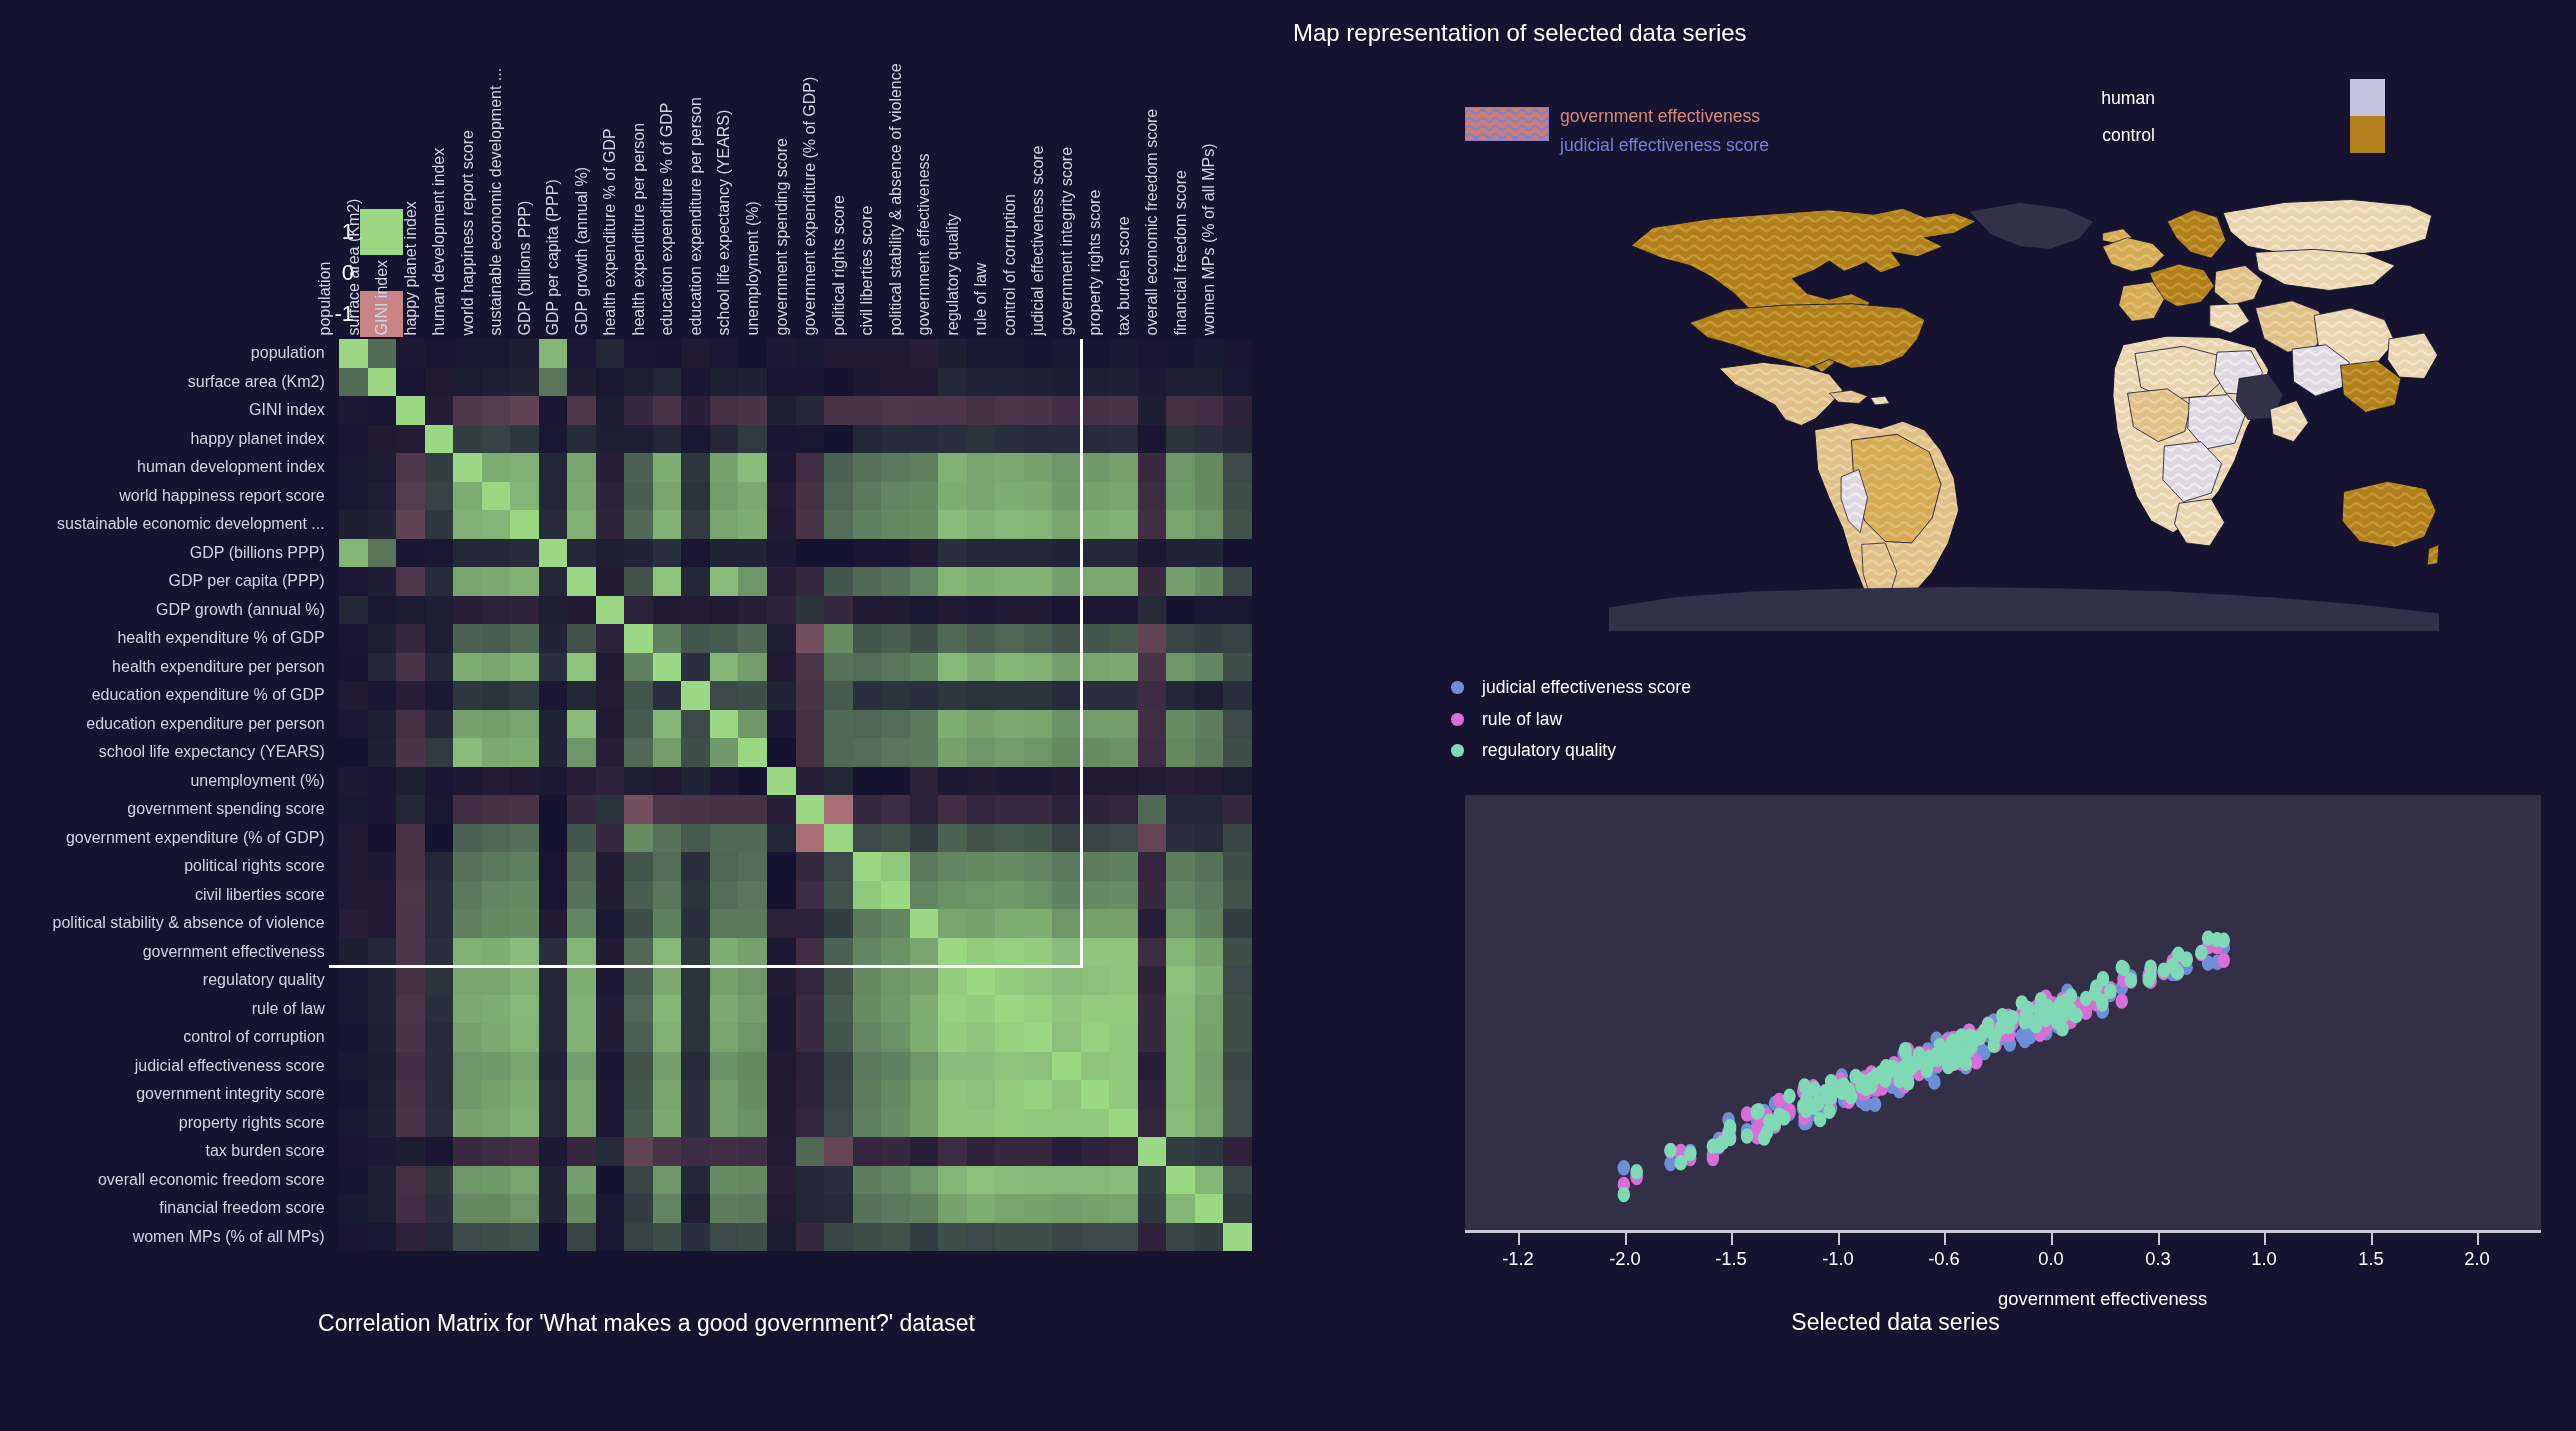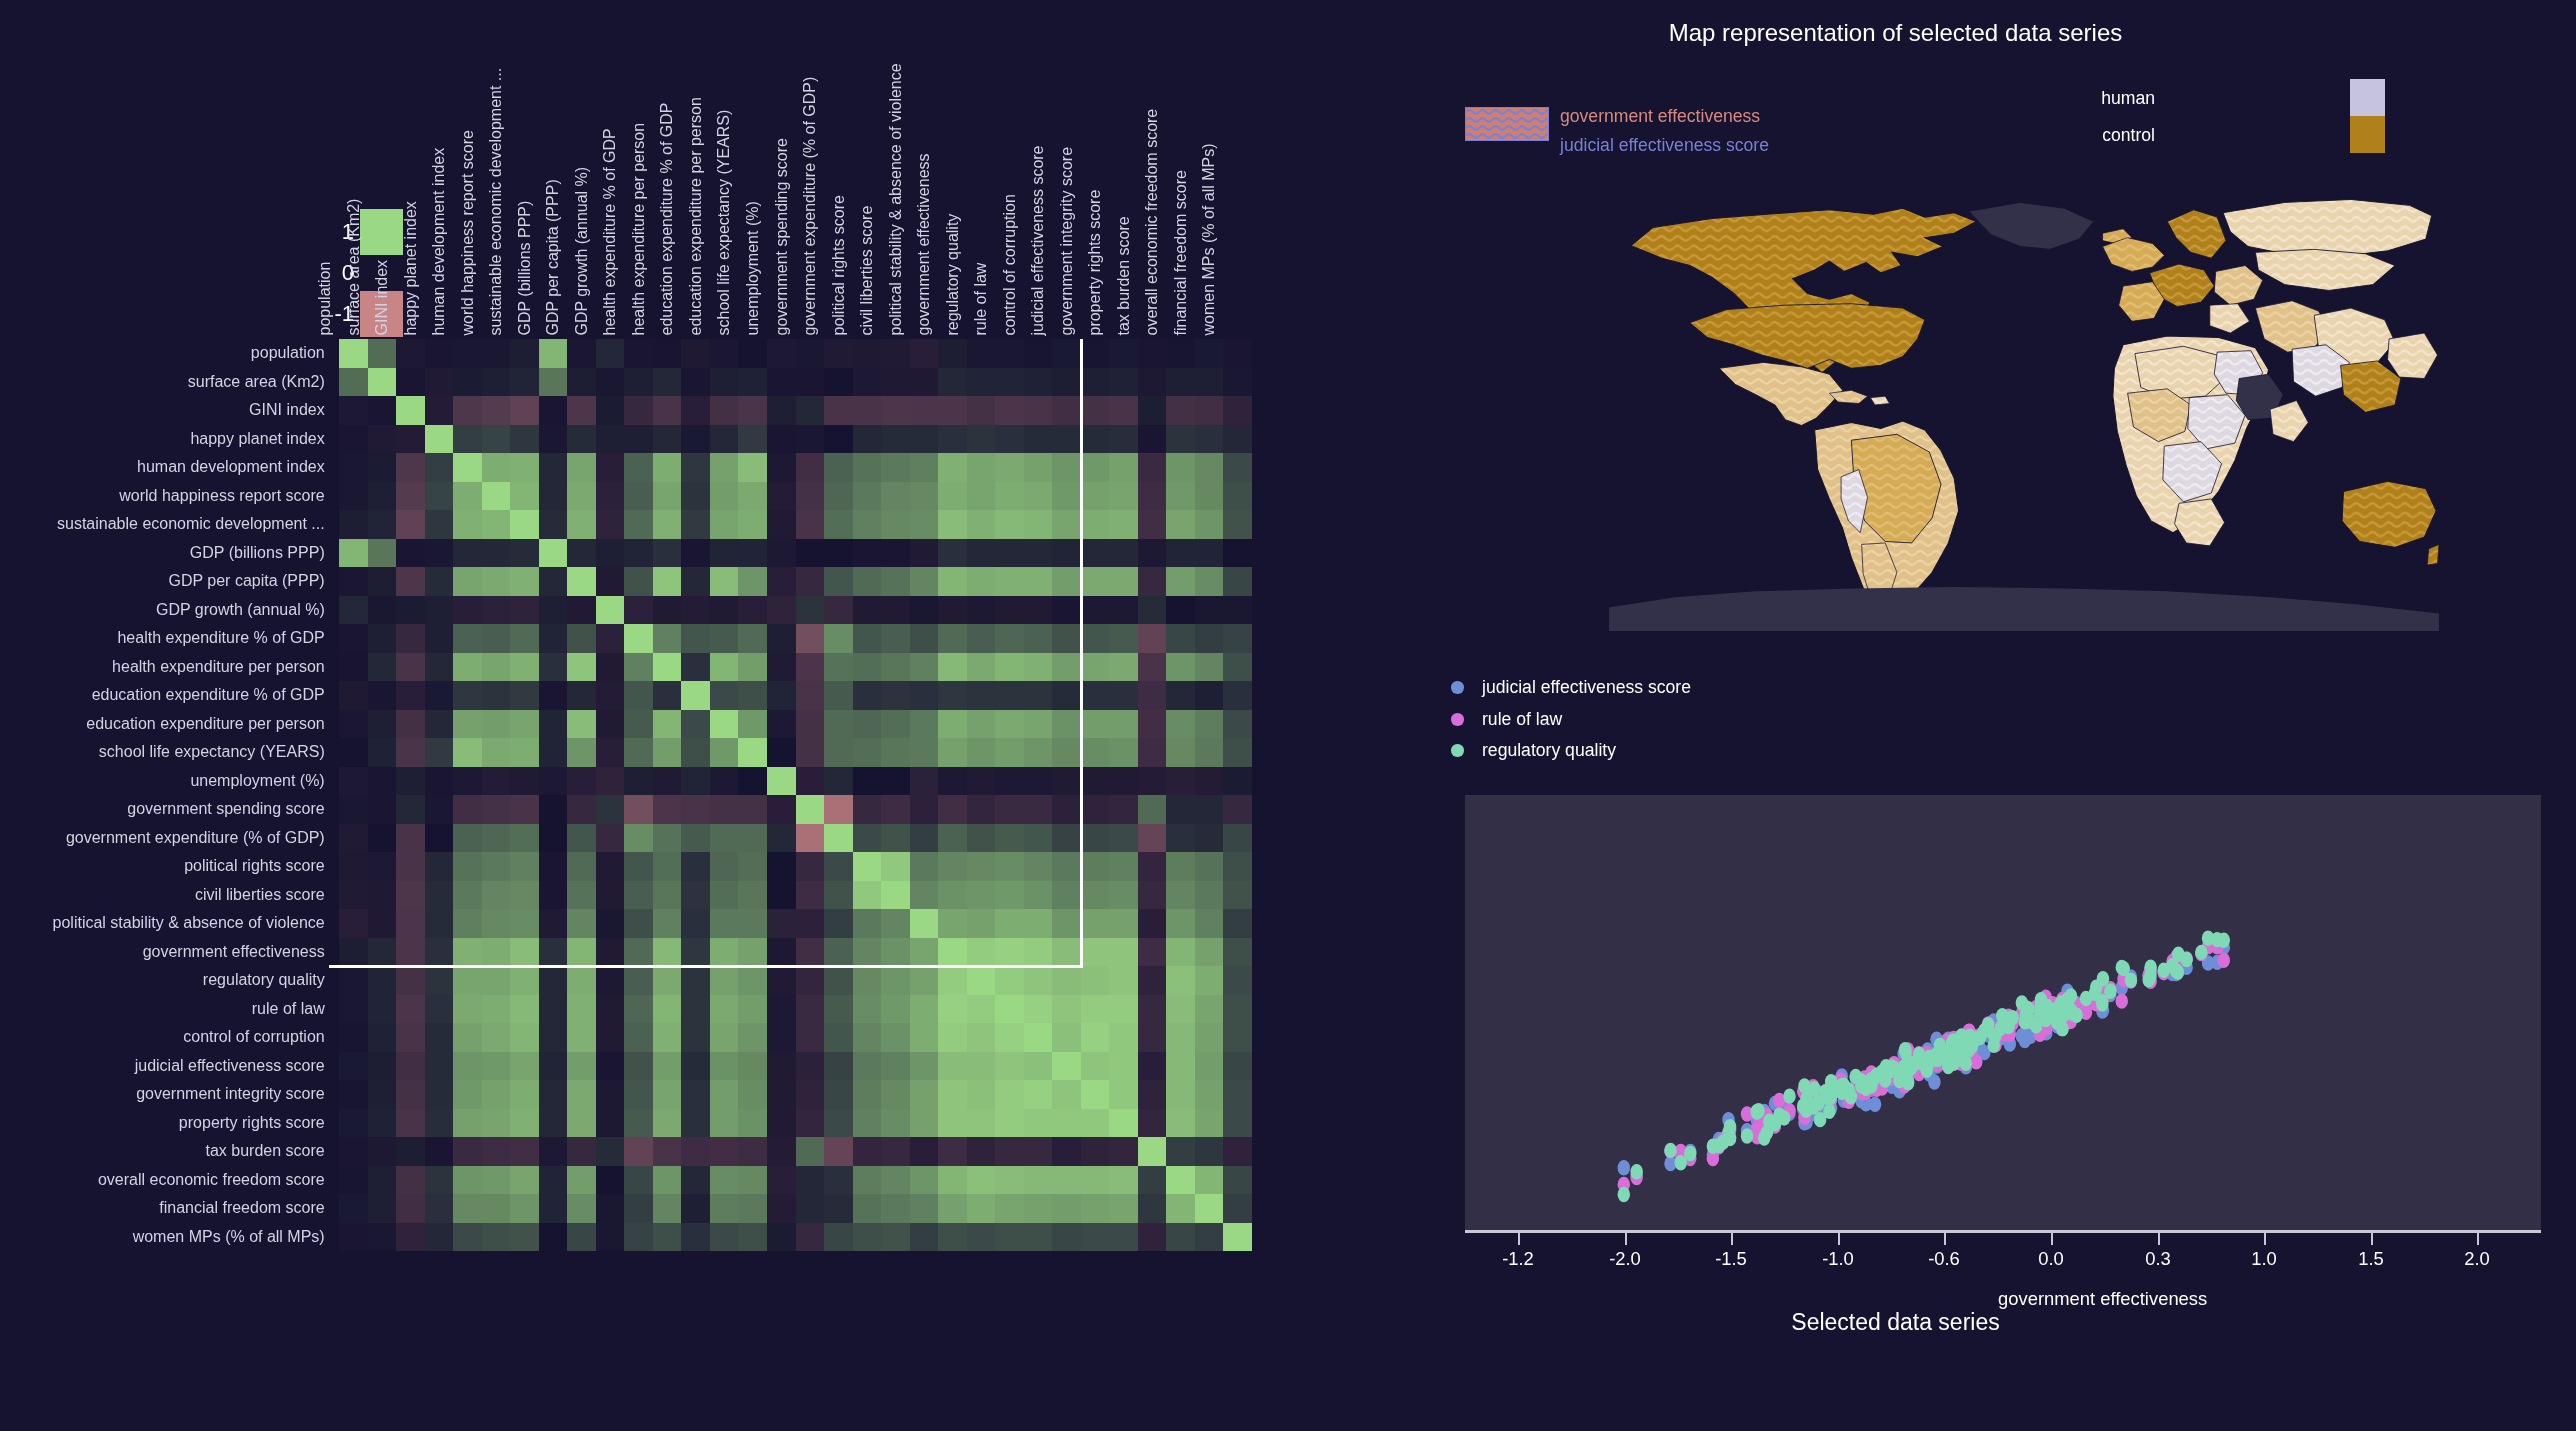--- a/index.html
+++ b/index.html
@@ -1208,25 +1208,26 @@
       <div class="cell" style="background: rgb(59, 74, 72);"></div>
       <div class="cell" style="background: rgb(47, 35, 60);"></div>
       <div class="cell" style="background: rgb(57, 70, 70);"></div>
       <div class="cell" style="background: rgb(51, 62, 66);"></div>
       <div class="cell" style="background: rgb(155, 216, 132);"></div>
     </div>
 
   <div class="xh" id="xh-v" style="background: rgb(255, 255, 255); left: 1080px; top: 339px; height: 629px;"></div>
   <div class="xh" id="xh-h" style="background: rgb(255, 255, 255); top: 965px; left: 329px; width: 752px;"></div>
 
+  <div id="corr-title">Correlation Matrix for 'What makes a good government?' dataset</div>
 </div>
 
 <div class="panel" id="map-panel"></div>
 
-<div id="map-title" style="position: absolute; left: 1293px; top: 19px; width: 1205px; text-align: center;">Map representation of selected data series</div>
+<div id="map-title" style="position: absolute; left: 1293px; top: 19px; width: 1205px; text-align: left;">Map representation of selected data series</div>
 
 <div id="map-series-legend">
   <div class="swatch">
     <svg viewBox="0 0 112 44" preserveAspectRatio="none" aria-hidden="true">
       <defs>
         <pattern id="wavep" width="18" height="11" patternUnits="userSpaceOnUse">
           <path d="M0,5.5 q4.5,-5 9,0 t9,0" fill="none" stroke="#7b7fd6" stroke-width="3"></path>
         </pattern>
       </defs>
       <rect width="112" height="44" fill="#cd7f72"></rect>

